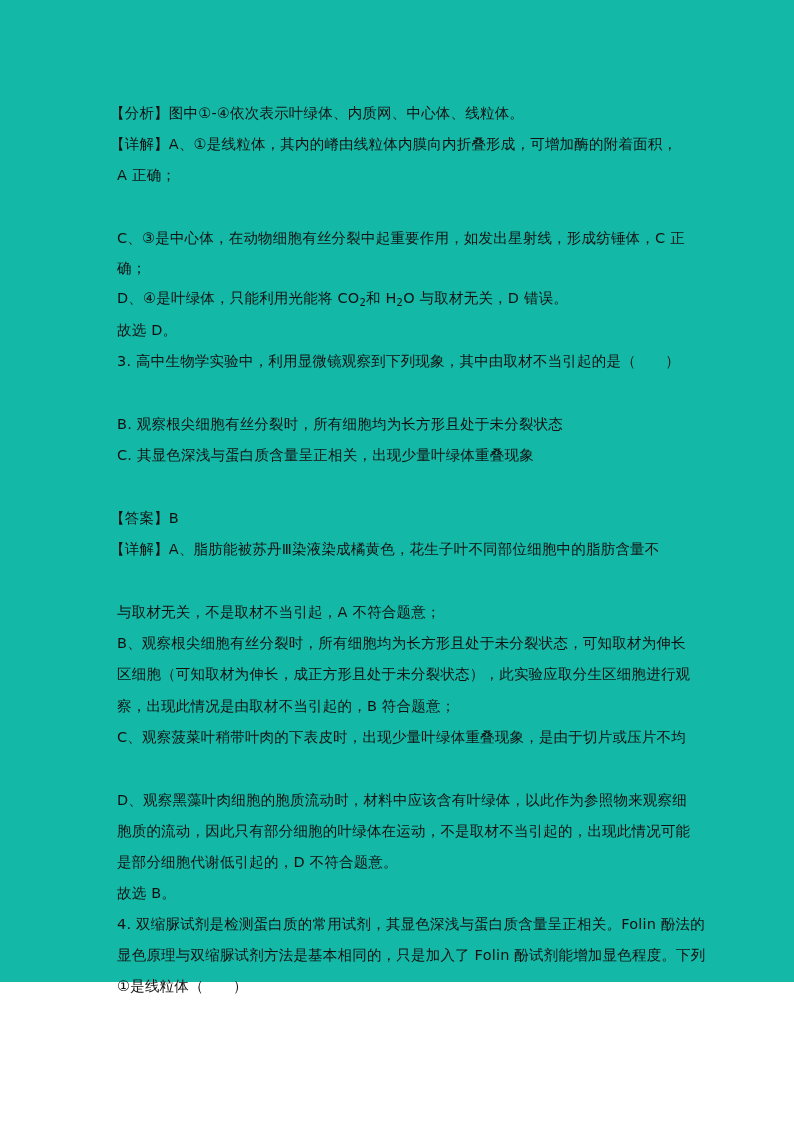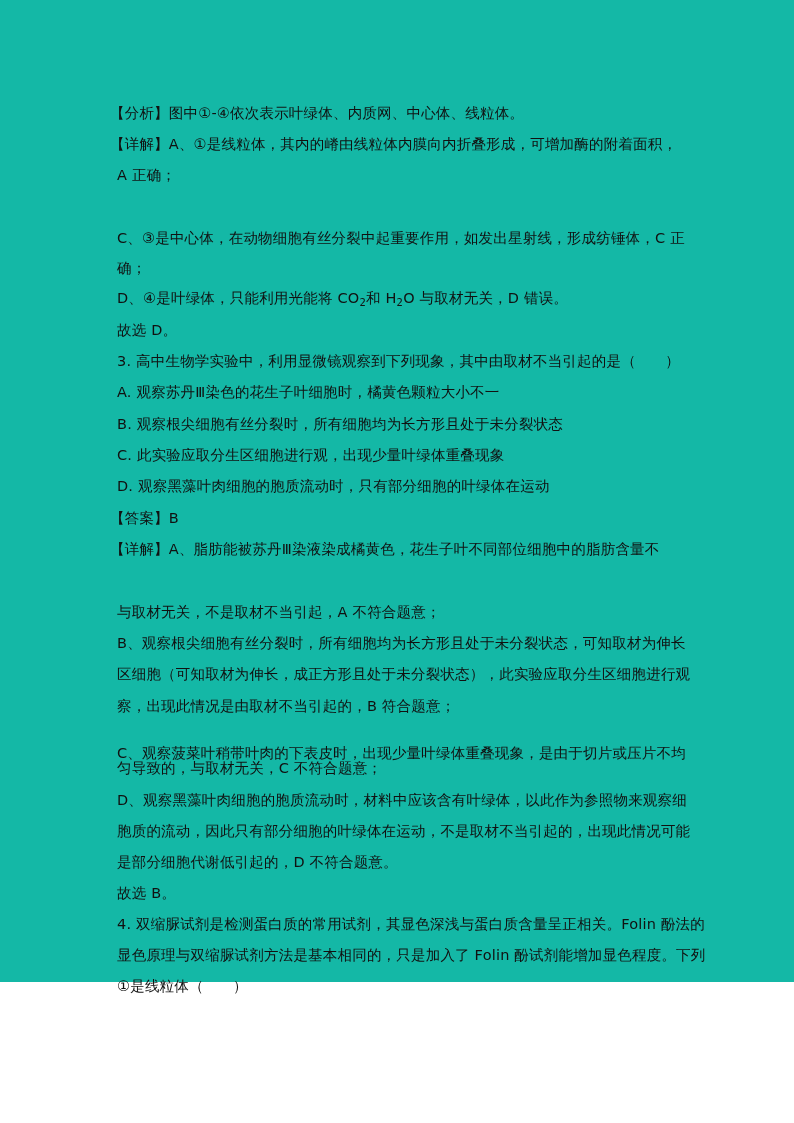--- a/index.html
+++ b/index.html
@@ -16,32 +16,29 @@
 
 <div class="page">
   <div class="line bracket" style="top:103px">【分析】图中①-④依次表示叶绿体、内质网、中心体、线粒体。</div>
   <div class="line bracket" style="top:134px">【详解】A、①是线粒体，其内的嵴由线粒体内膜向内折叠形成，可增加酶的附着面积，</div>
   <div class="line" style="top:165px">A 正确；</div>
   <div class="line" style="top:228px">C、③是中心体，在动物细胞有丝分裂中起重要作用，如发出星射线，形成纺锤体，C 正</div>
   <div class="line" style="top:258px">确；</div>
   <div class="line" style="top:288px"><span>D、④是叶绿体，只能利用光能将 CO</span><sub>2</sub><span>和 H</span><sub>2</sub><span>O 与取材无关，D 错误。</span></div>
   <div class="line" style="top:320px">故选 D。</div>
   <div class="line" style="top:351px">3. 高中生物学实验中，利用显微镜观察到下列现象，其中由取材不当引起的是（　　）</div>
-  <div class="line" style="top:382px">A. 观察苏丹Ⅲ染色的花生子叶细胞时，橘黄色颗粒大小不一</div>
   <div class="line" style="top:414px">B. 观察根尖细胞有丝分裂时，所有细胞均为长方形且处于未分裂状态</div>
-  <div class="line" style="top:445px">C. 此实验应取分生区细胞进行观，出现少量叶绿体重叠现象</div>
-  <div class="line" style="top:476px">D. 观察黑藻叶肉细胞的胞质流动时，只有部分细胞的叶绿体在运动</div>
+  <div class="line" style="top:445px">C. 其显色深浅与蛋白质含量呈正相关，出现少量叶绿体重叠现象</div>
   <div class="line bracket" style="top:508px">【答案】B</div>
   <div class="line bracket" style="top:539px">【详解】A、脂肪能被苏丹Ⅲ染液染成橘黄色，花生子叶不同部位细胞中的脂肪含量不</div>
   <div class="line" style="top:602px">与取材无关，不是取材不当引起，A 不符合题意；</div>
   <div class="line" style="top:633px">B、观察根尖细胞有丝分裂时，所有细胞均为长方形且处于未分裂状态，可知取材为伸长</div>
   <div class="line" style="top:664px">区细胞（可知取材为伸长，成正方形且处于未分裂状态），此实验应取分生区细胞进行观</div>
   <div class="line" style="top:696px">察，出现此情况是由取材不当引起的，B 符合题意；</div>
-  <div class="line" style="top:743px">C、观察菠菜叶稍带叶肉的下表皮时，出现少量叶绿体重叠现象，是由于切片或压片不均</div>
-  <div class="line" style="top:758px">匀导致的，与取材无关，C 不符合题意；</div>
+  <div class="line" style="top:727px">C、观察菠菜叶稍带叶肉的下表皮时，出现少量叶绿体重叠现象，是由于切片或压片不均</div>
   <div class="line" style="top:790px">D、观察黑藻叶肉细胞的胞质流动时，材料中应该含有叶绿体，以此作为参照物来观察细</div>
   <div class="line" style="top:821px">胞质的流动，因此只有部分细胞的叶绿体在运动，不是取材不当引起的，出现此情况可能</div>
   <div class="line" style="top:852px">是部分细胞代谢低引起的，D 不符合题意。</div>
   <div class="line" style="top:883px">故选 B。</div>
   <div class="line" style="top:914px">4. 双缩脲试剂是检测蛋白质的常用试剂，其显色深浅与蛋白质含量呈正相关。Folin 酚法的</div>
   <div class="line" style="top:945px">显色原理与双缩脲试剂方法是基本相同的，只是加入了 Folin 酚试剂能增加显色程度。下列</div>
   <div class="line" style="top:976px">①是线粒体（　　）</div>
 </div>
 
 </body></html>

